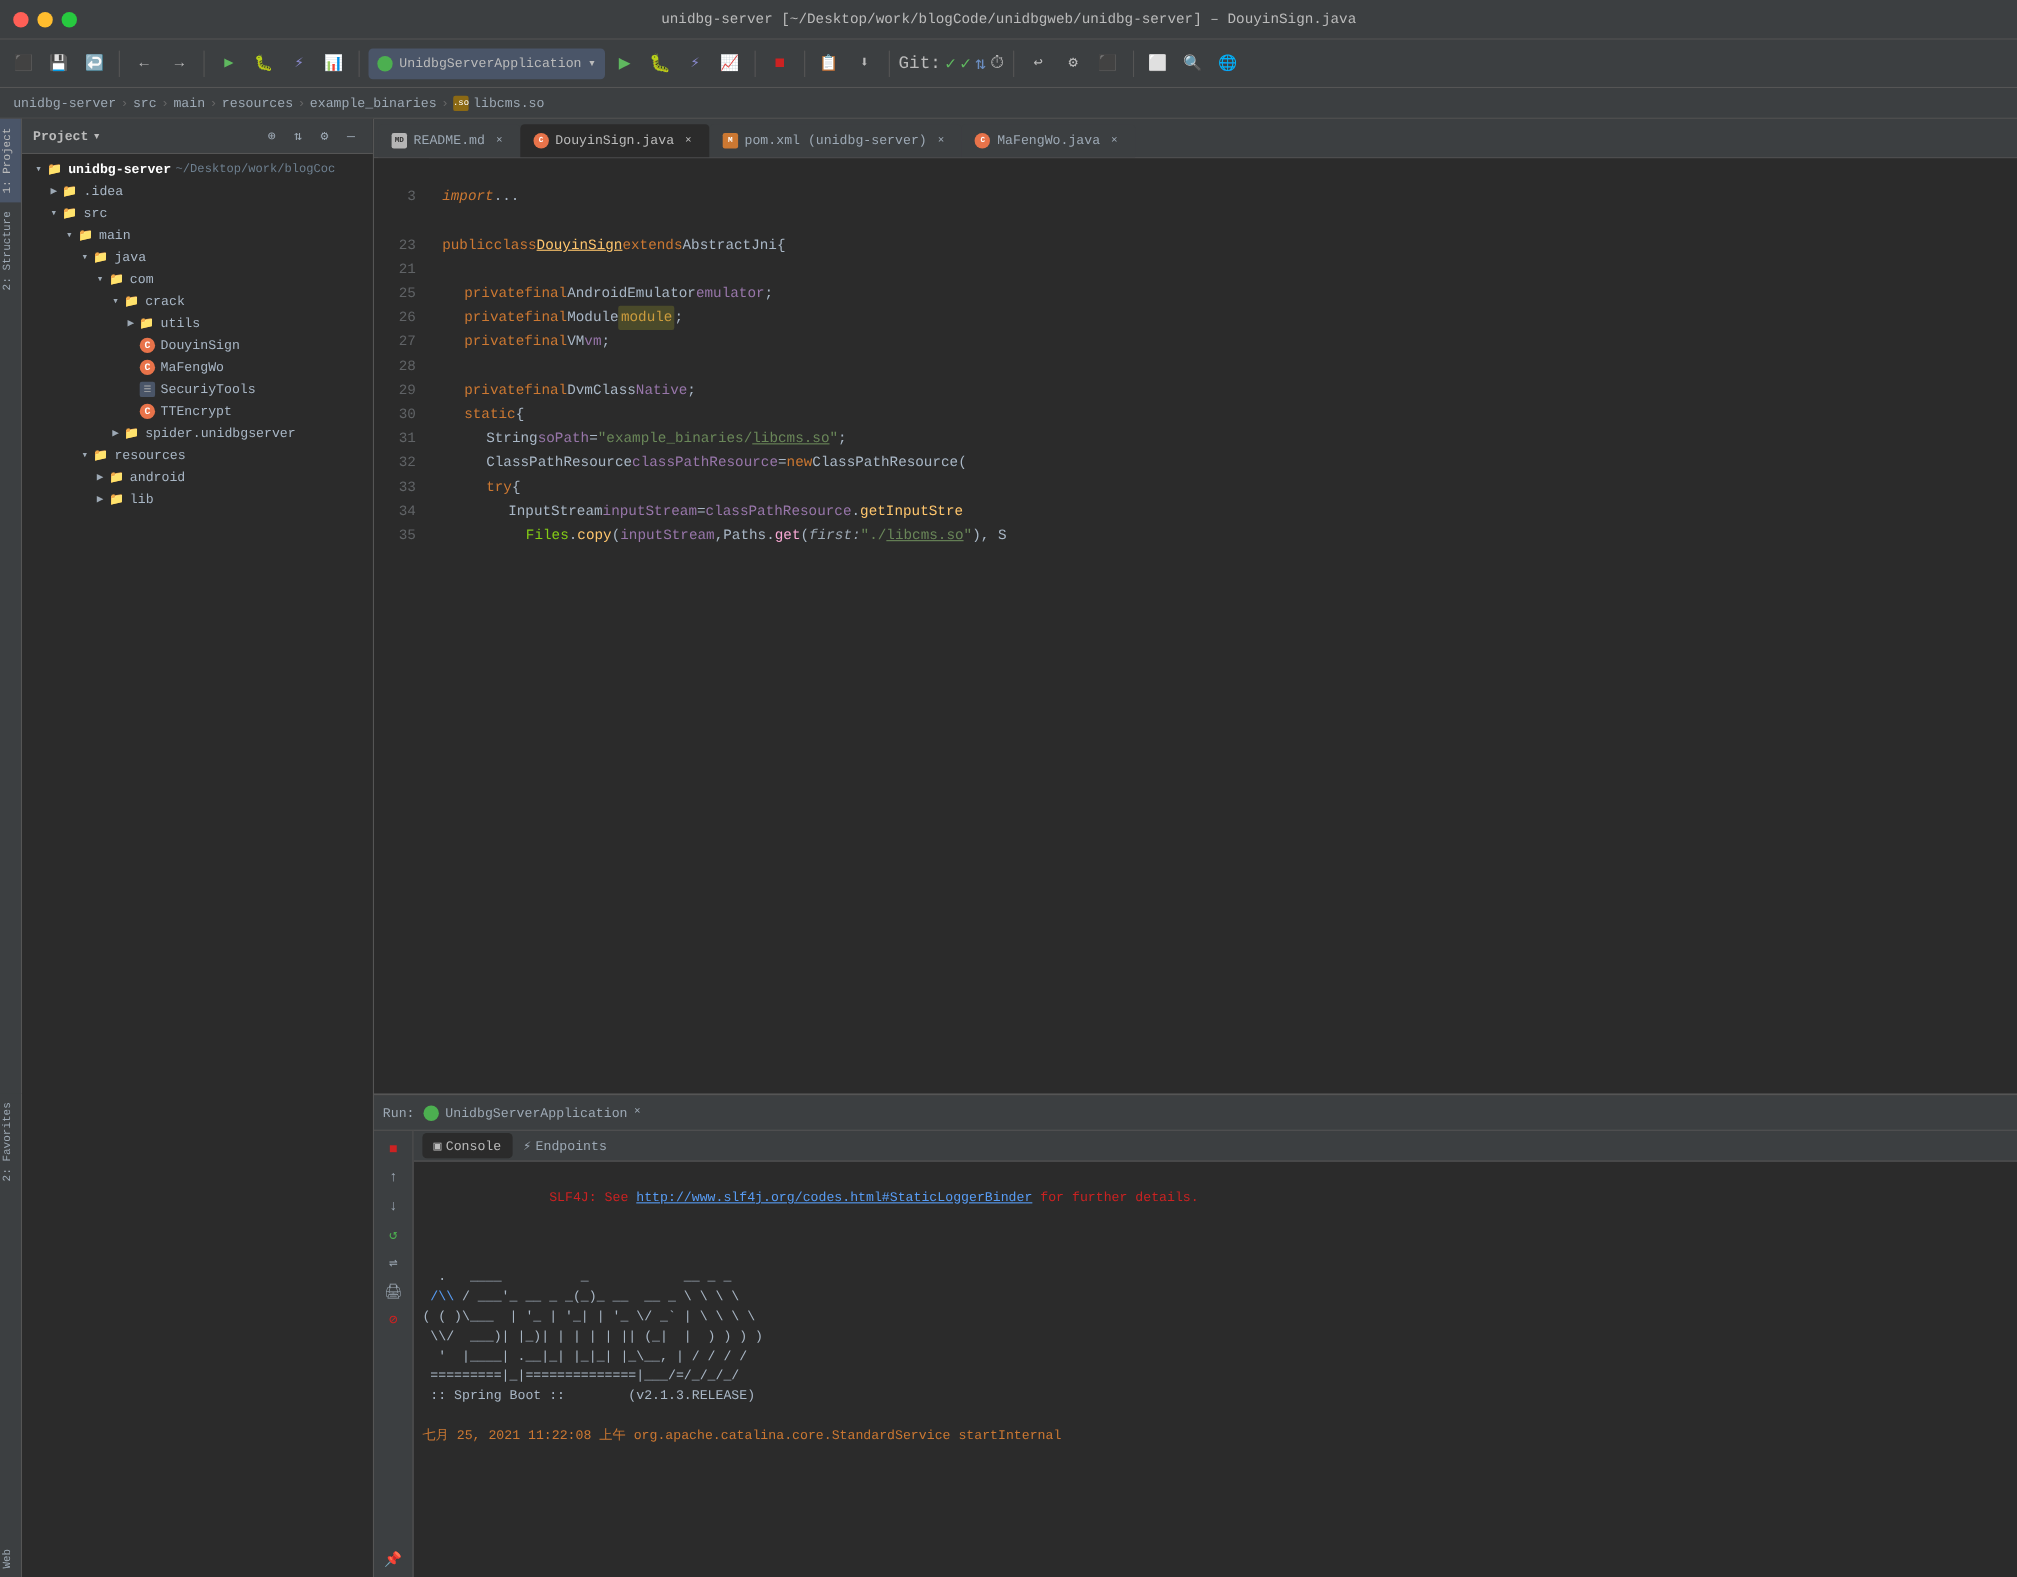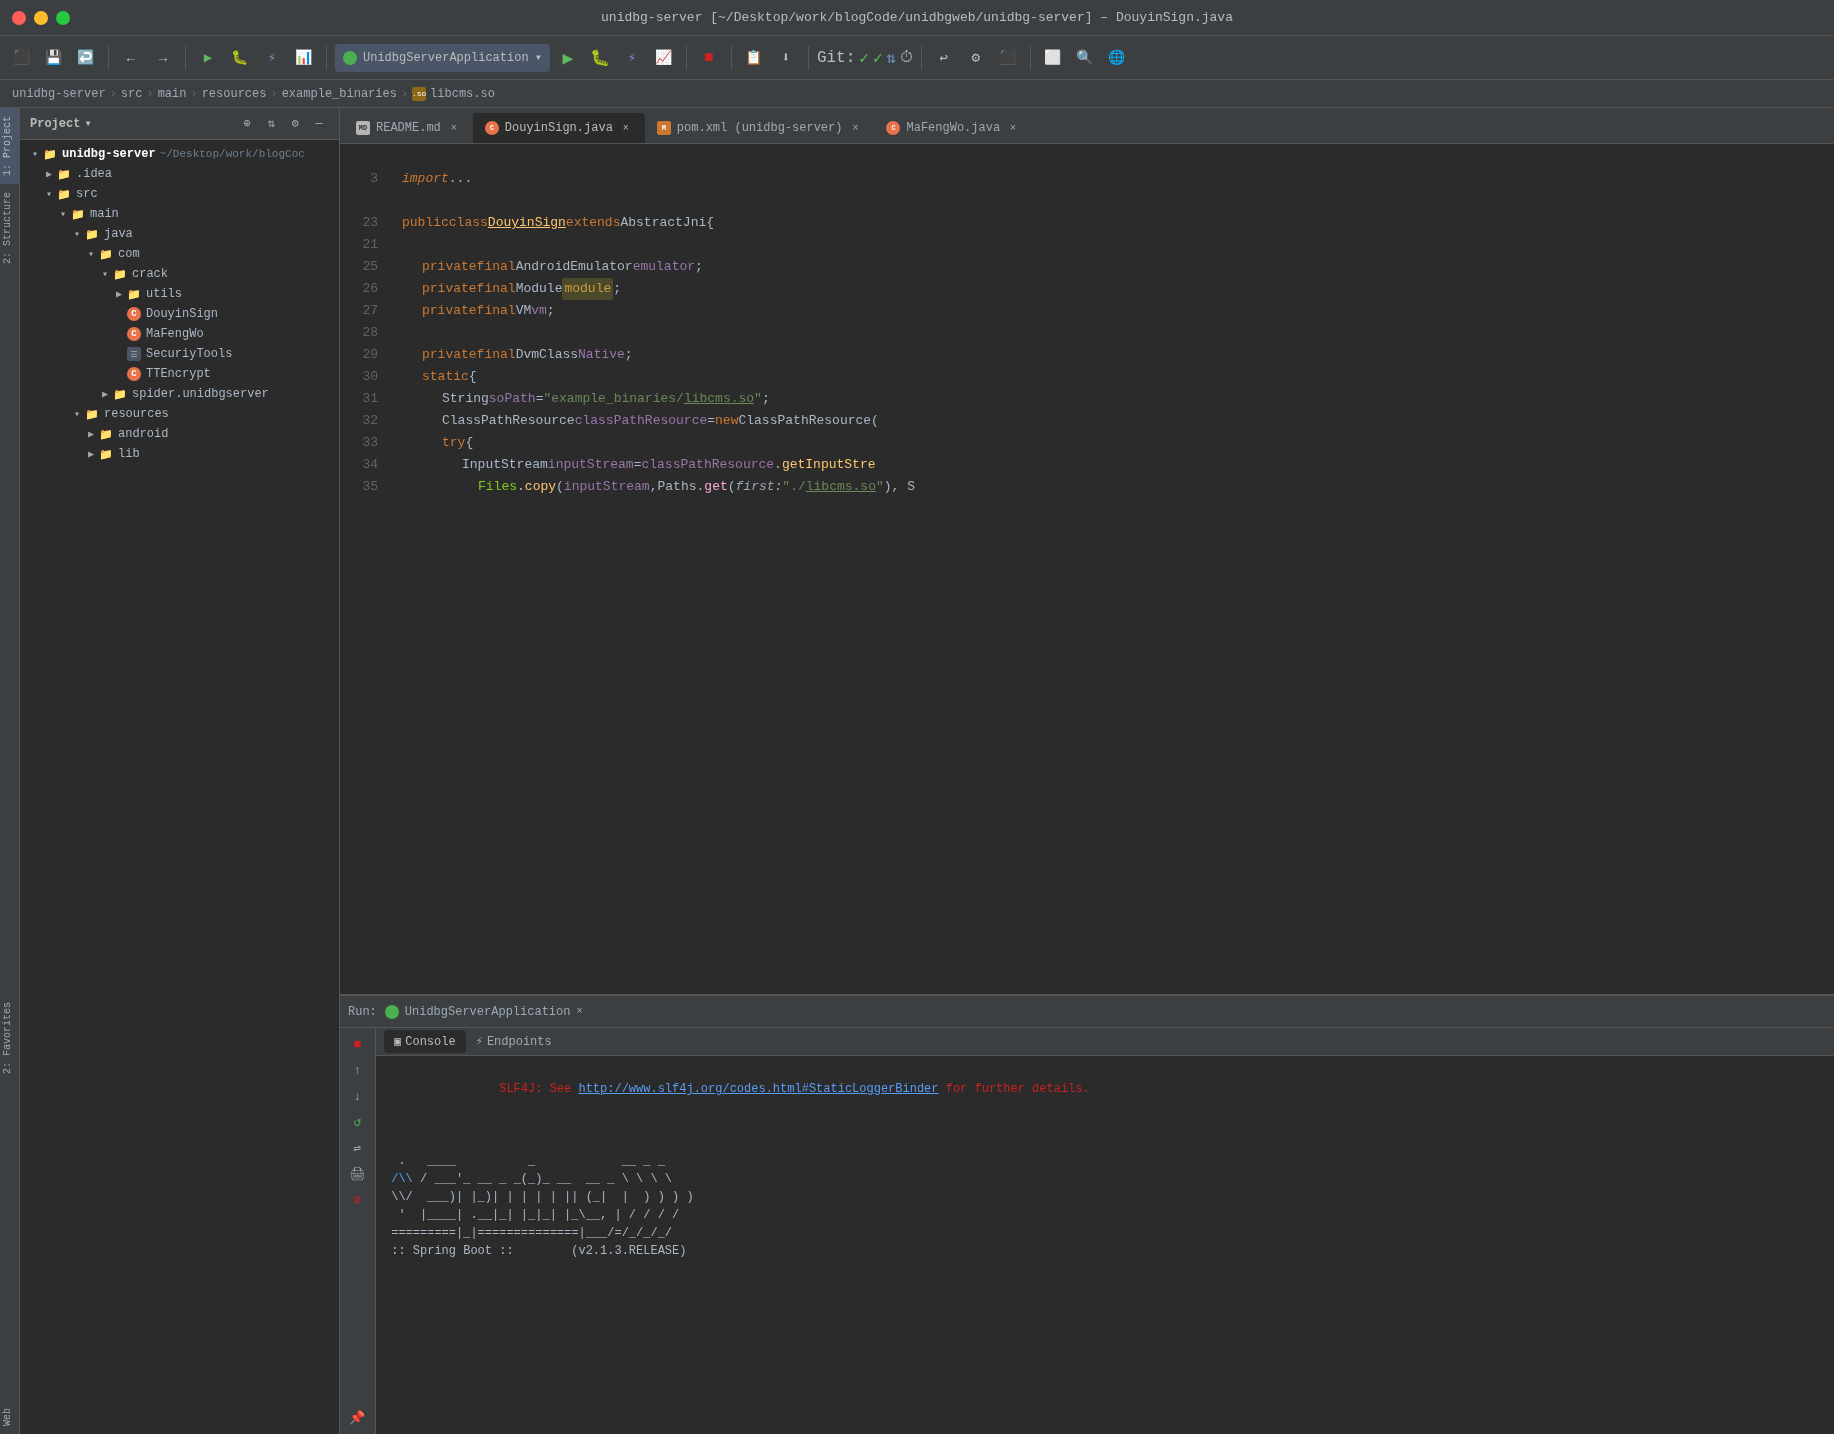--- a/index.html
+++ b/index.html
@@ -924,25 +924,27 @@
             <div class="console-content">
 
               <span class="console-line">
                 <span class="console-error">SLF4J: See </span><span class="console-link">http://www.slf4j.org/codes.html#StaticLoggerBinder</span><span class="console-error"> for further details.</span>
               </span>
               <span class="console-line"> </span>
               <span class="console-line"> </span>
 
               <span class="console-line console-normal">  .   ____          _            __ _ _</span>
               <span class="console-line console-normal"> <span style="color:#589df6;">/\\</span> / ___'_ __ _ _(_)_ __  __ _ \ \ \ \</span>
+              <span class="console-line console-normal">( ( )\___  | '_ | '_| | '_ \/ _` | \ \ \ \</span>
               <span class="console-line console-normal"> \\/  ___)| |_)| | | | | || (_|  |  ) ) ) )</span>
               <span class="console-line console-normal">  '  |____| .__|_| |_|_| |_\__, | / / / /</span>
               <span class="console-line console-normal"> =========|_|==============|___/=/_/_/_/</span>
               <span class="console-line console-normal"> :: Spring Boot ::        (v2.1.3.RELEASE)</span>
               <span class="console-line"> </span>
+              <span class="console-line console-warning">七月 25, 2021 11:22:08 上午 org.apache.catalina.core.StandardService startInternal</span>
             </div>
           </div>
 
         </div>
 
       </div>
     </div>
 
   </div>
 

